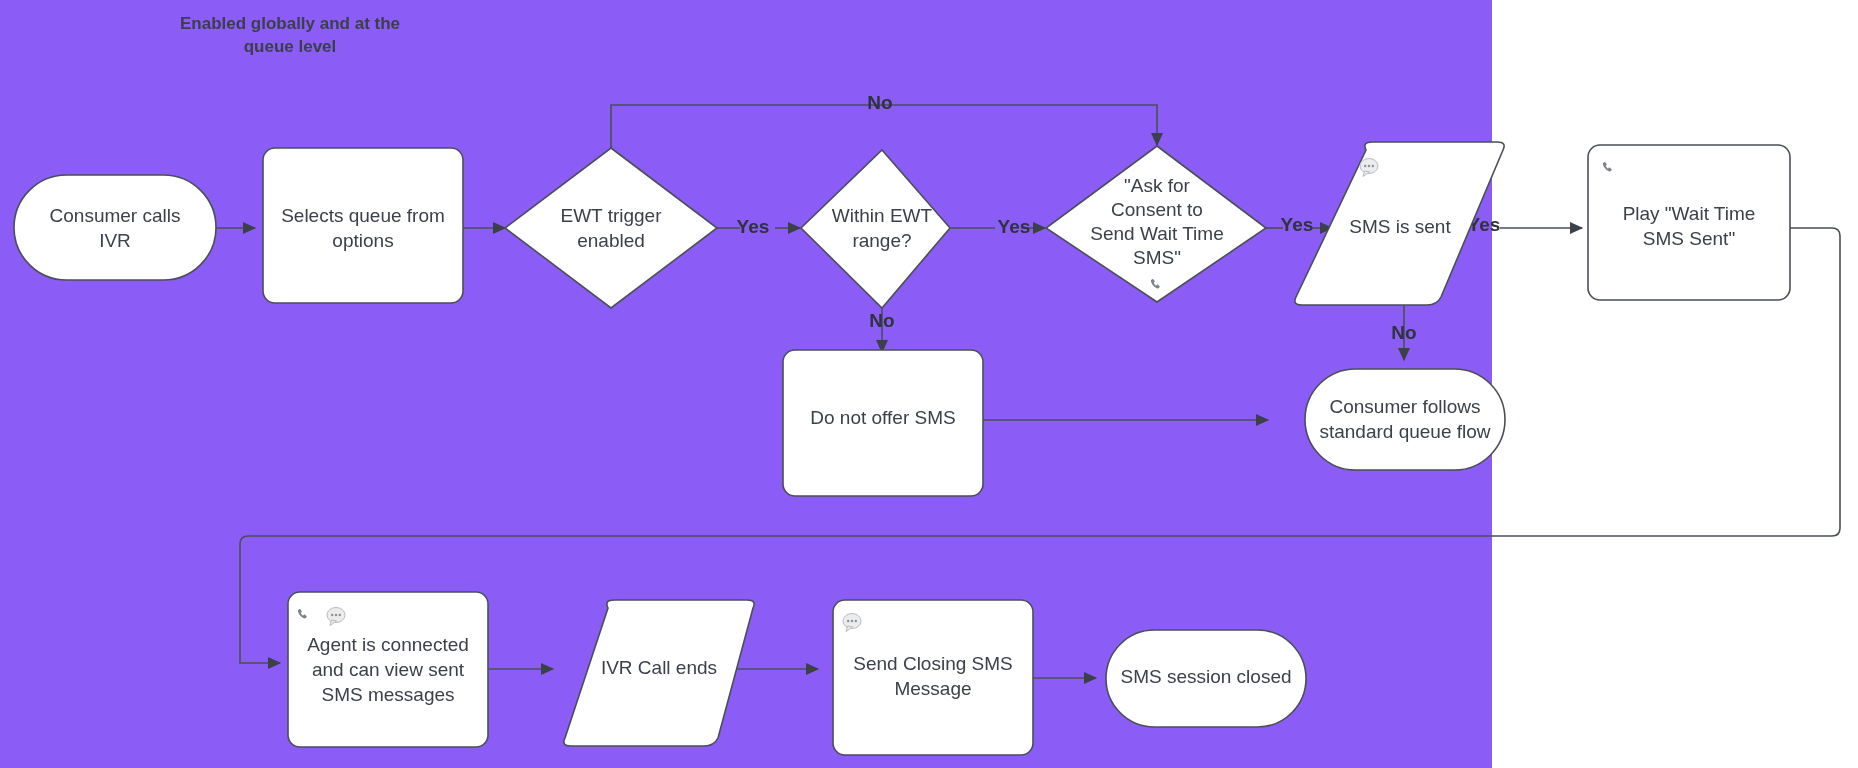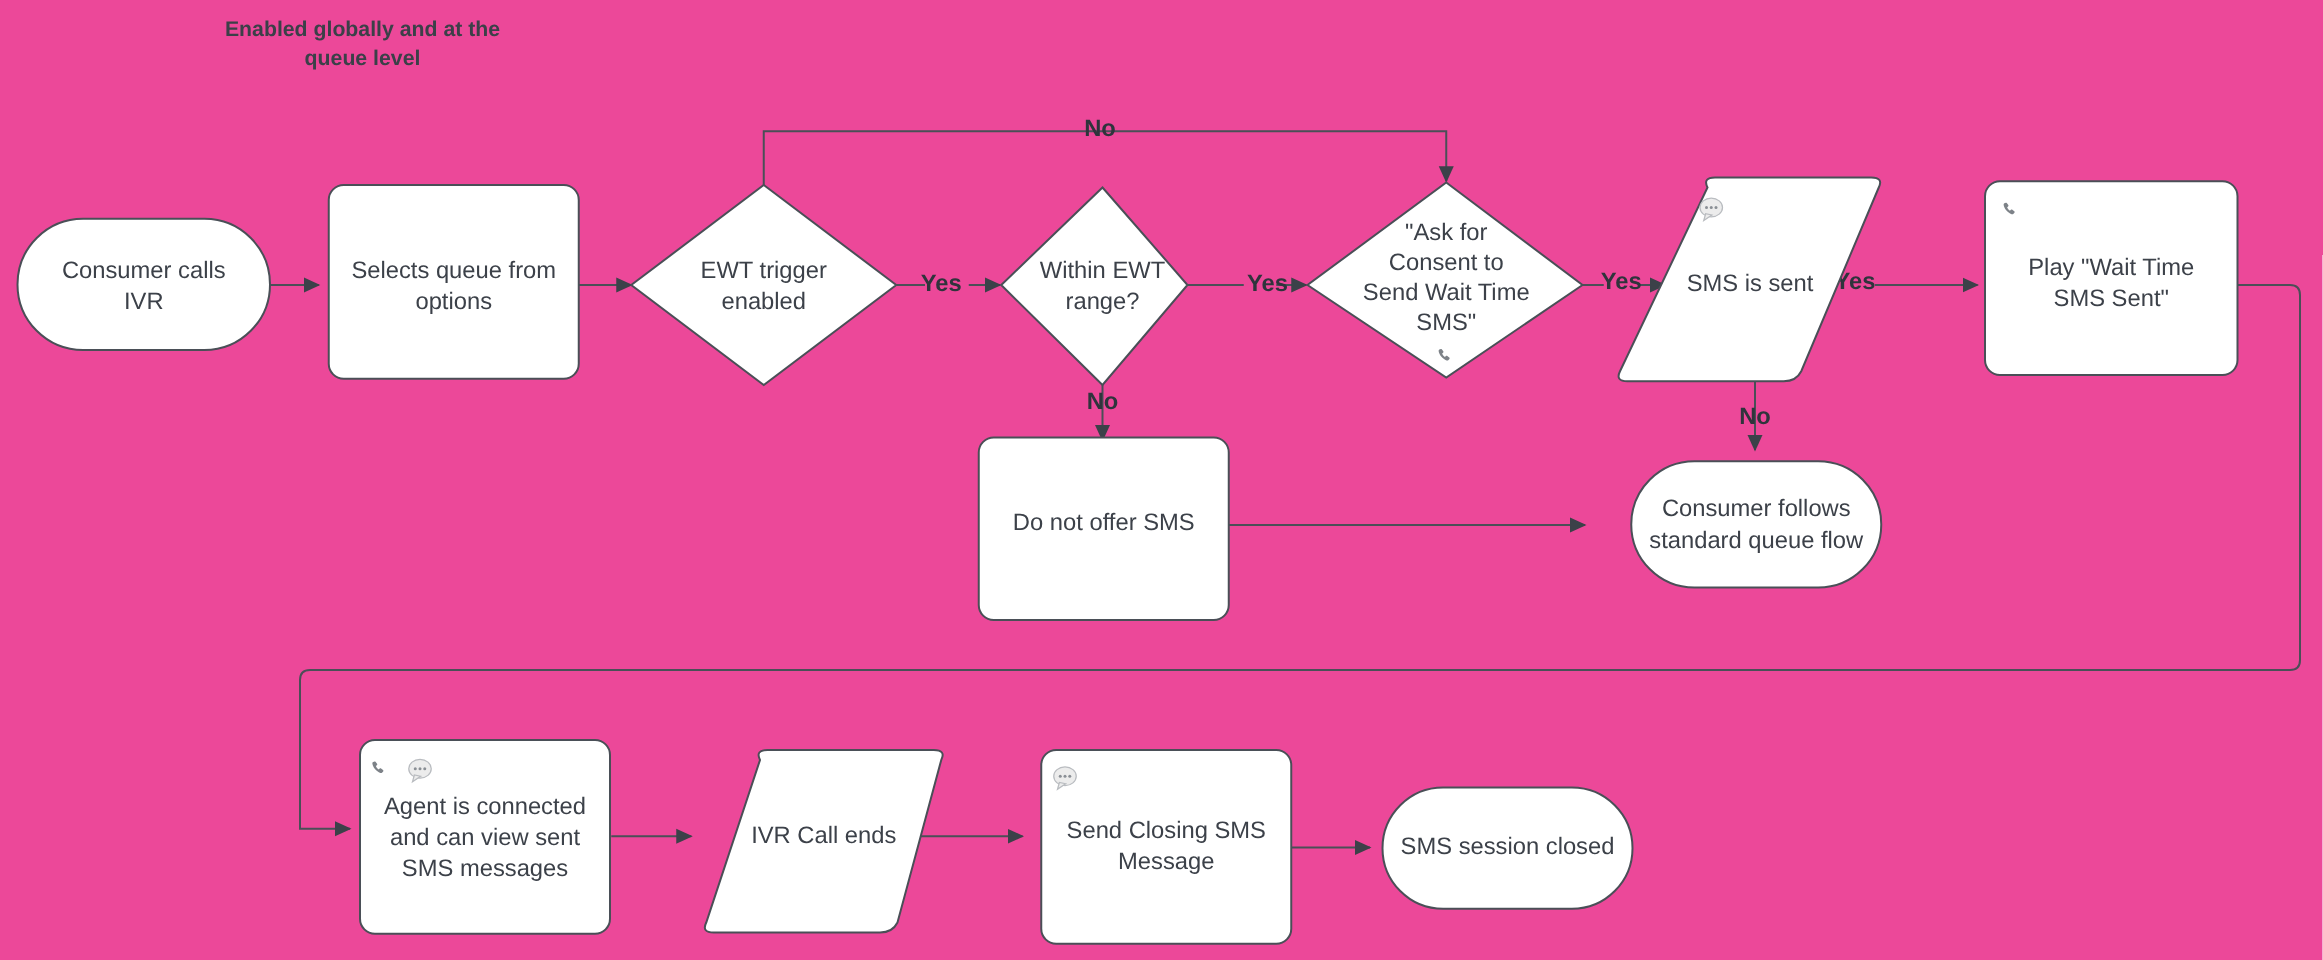--- a/index.html
+++ b/index.html
@@ -9,23 +9,23 @@
     background: #ffffff;
   }
   body {
     font-family: "Liberation Sans", sans-serif;
     width: 1858px;
     height: 768px;
     overflow: hidden;
   }
   #canvas {
     position: relative;
-    width: 1858px;
+    width: 1492px;
     height: 768px;
-    background: #ec4899;
+    background: #8b5cf6;
   }
   svg#flow {
     position: absolute;
     top: 0;
     left: 0;
     width: 1858px;
     height: 768px;
   }
   .node-shape {
     fill: #ffffff;

